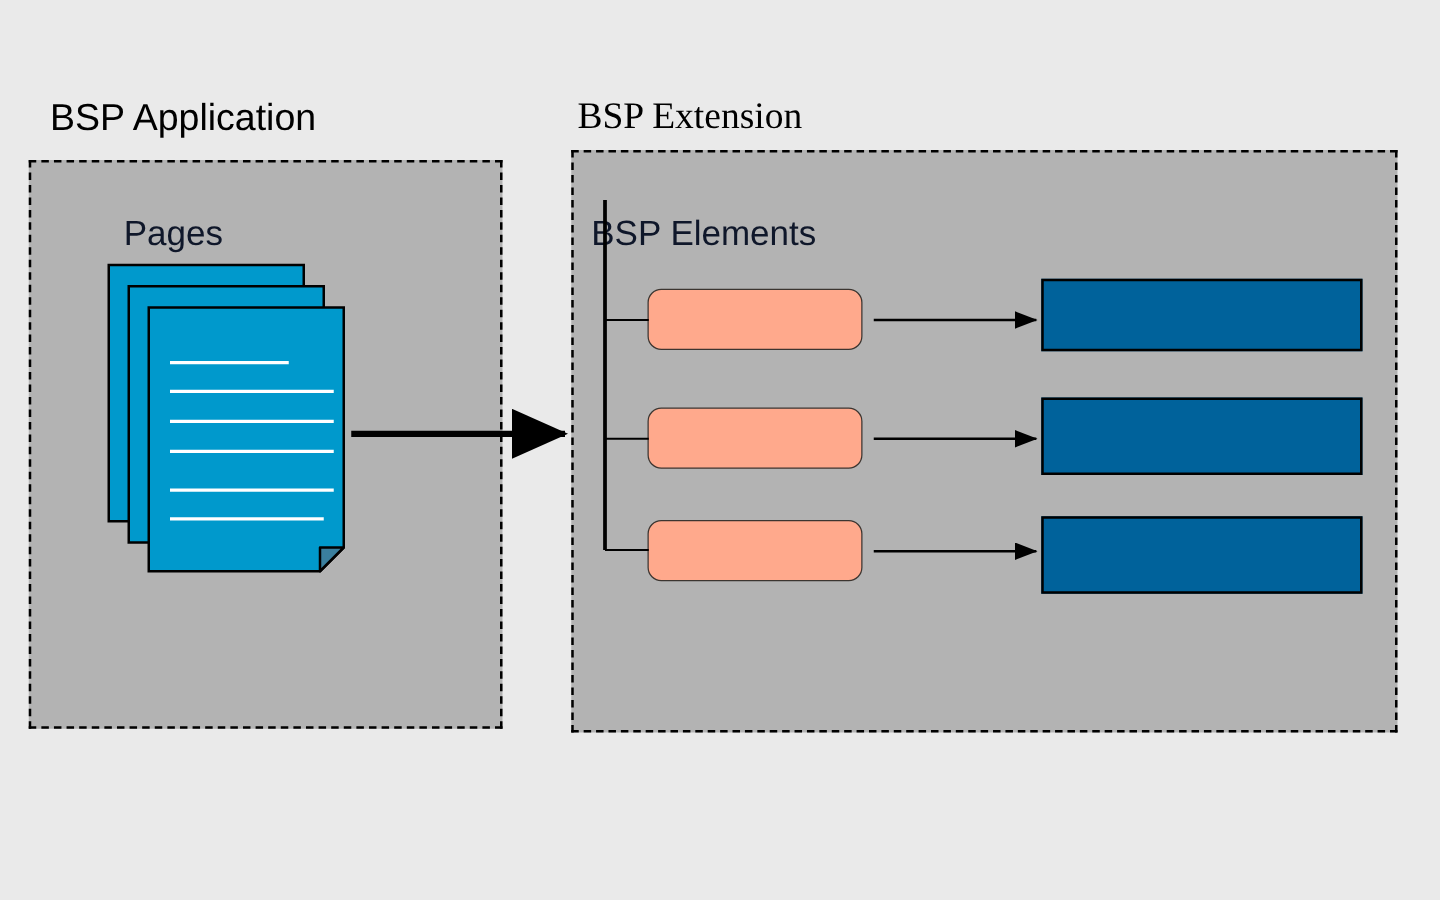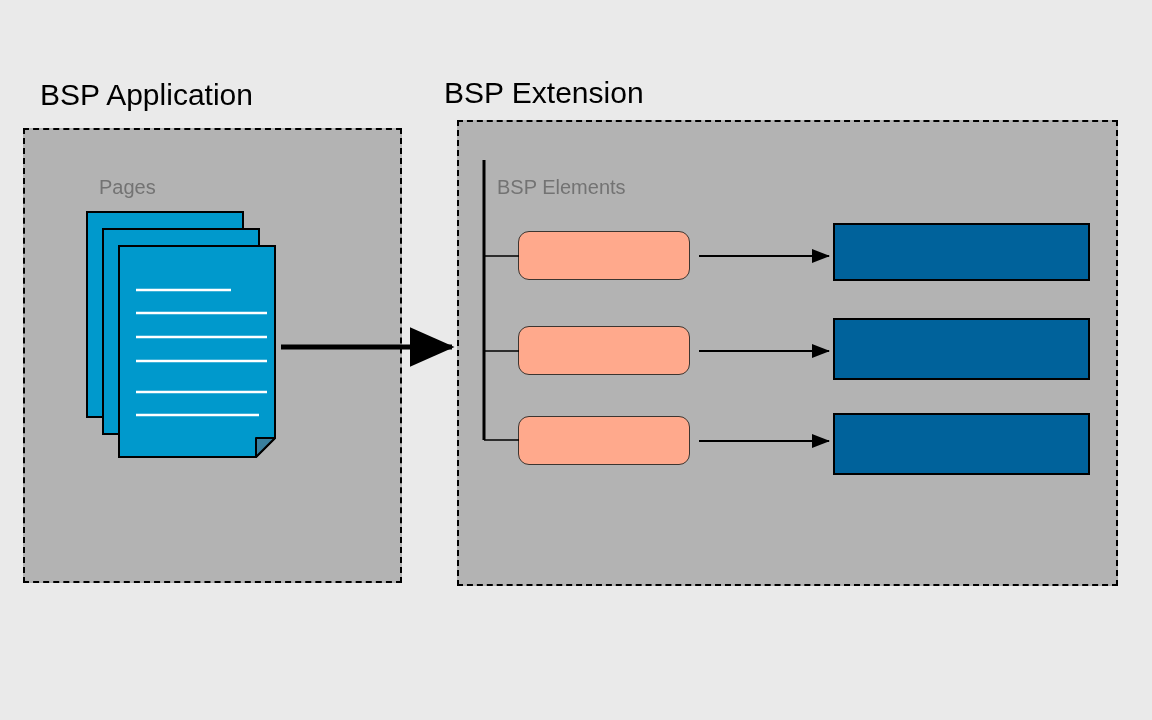--- a/index.html
+++ b/index.html
@@ -48,38 +48,39 @@
     font-size: 30px;
     line-height: 34px;
     white-space: nowrap;
     letter-spacing: 0px;
   }
   #title-bsp-application {
     left: 40px;
     top: 78px;
   }
   #title-bsp-extension {
-    left: 444px;
+    left: 462px;
     top: 76px;
+    font-family: Liberation Serif, serif;
   }
 
   
   .inner-label {
     position: absolute;
-    color: #737373;
-    font-size: 20px;
+    color: #0f172a;
+    font-size: 28px;
     line-height: 26px;
     white-space: nowrap;
   }
   #label-pages {
     left: 99px;
     top: 174px;
   }
   #label-bsp-elements {
-    left: 497px;
+    left: 473px;
     top: 174px;
   }
   #label-element-handler-classes {
     left: 763px;
     top: 174px;
   }
 
   
   #pages-stack {
     position: absolute;

